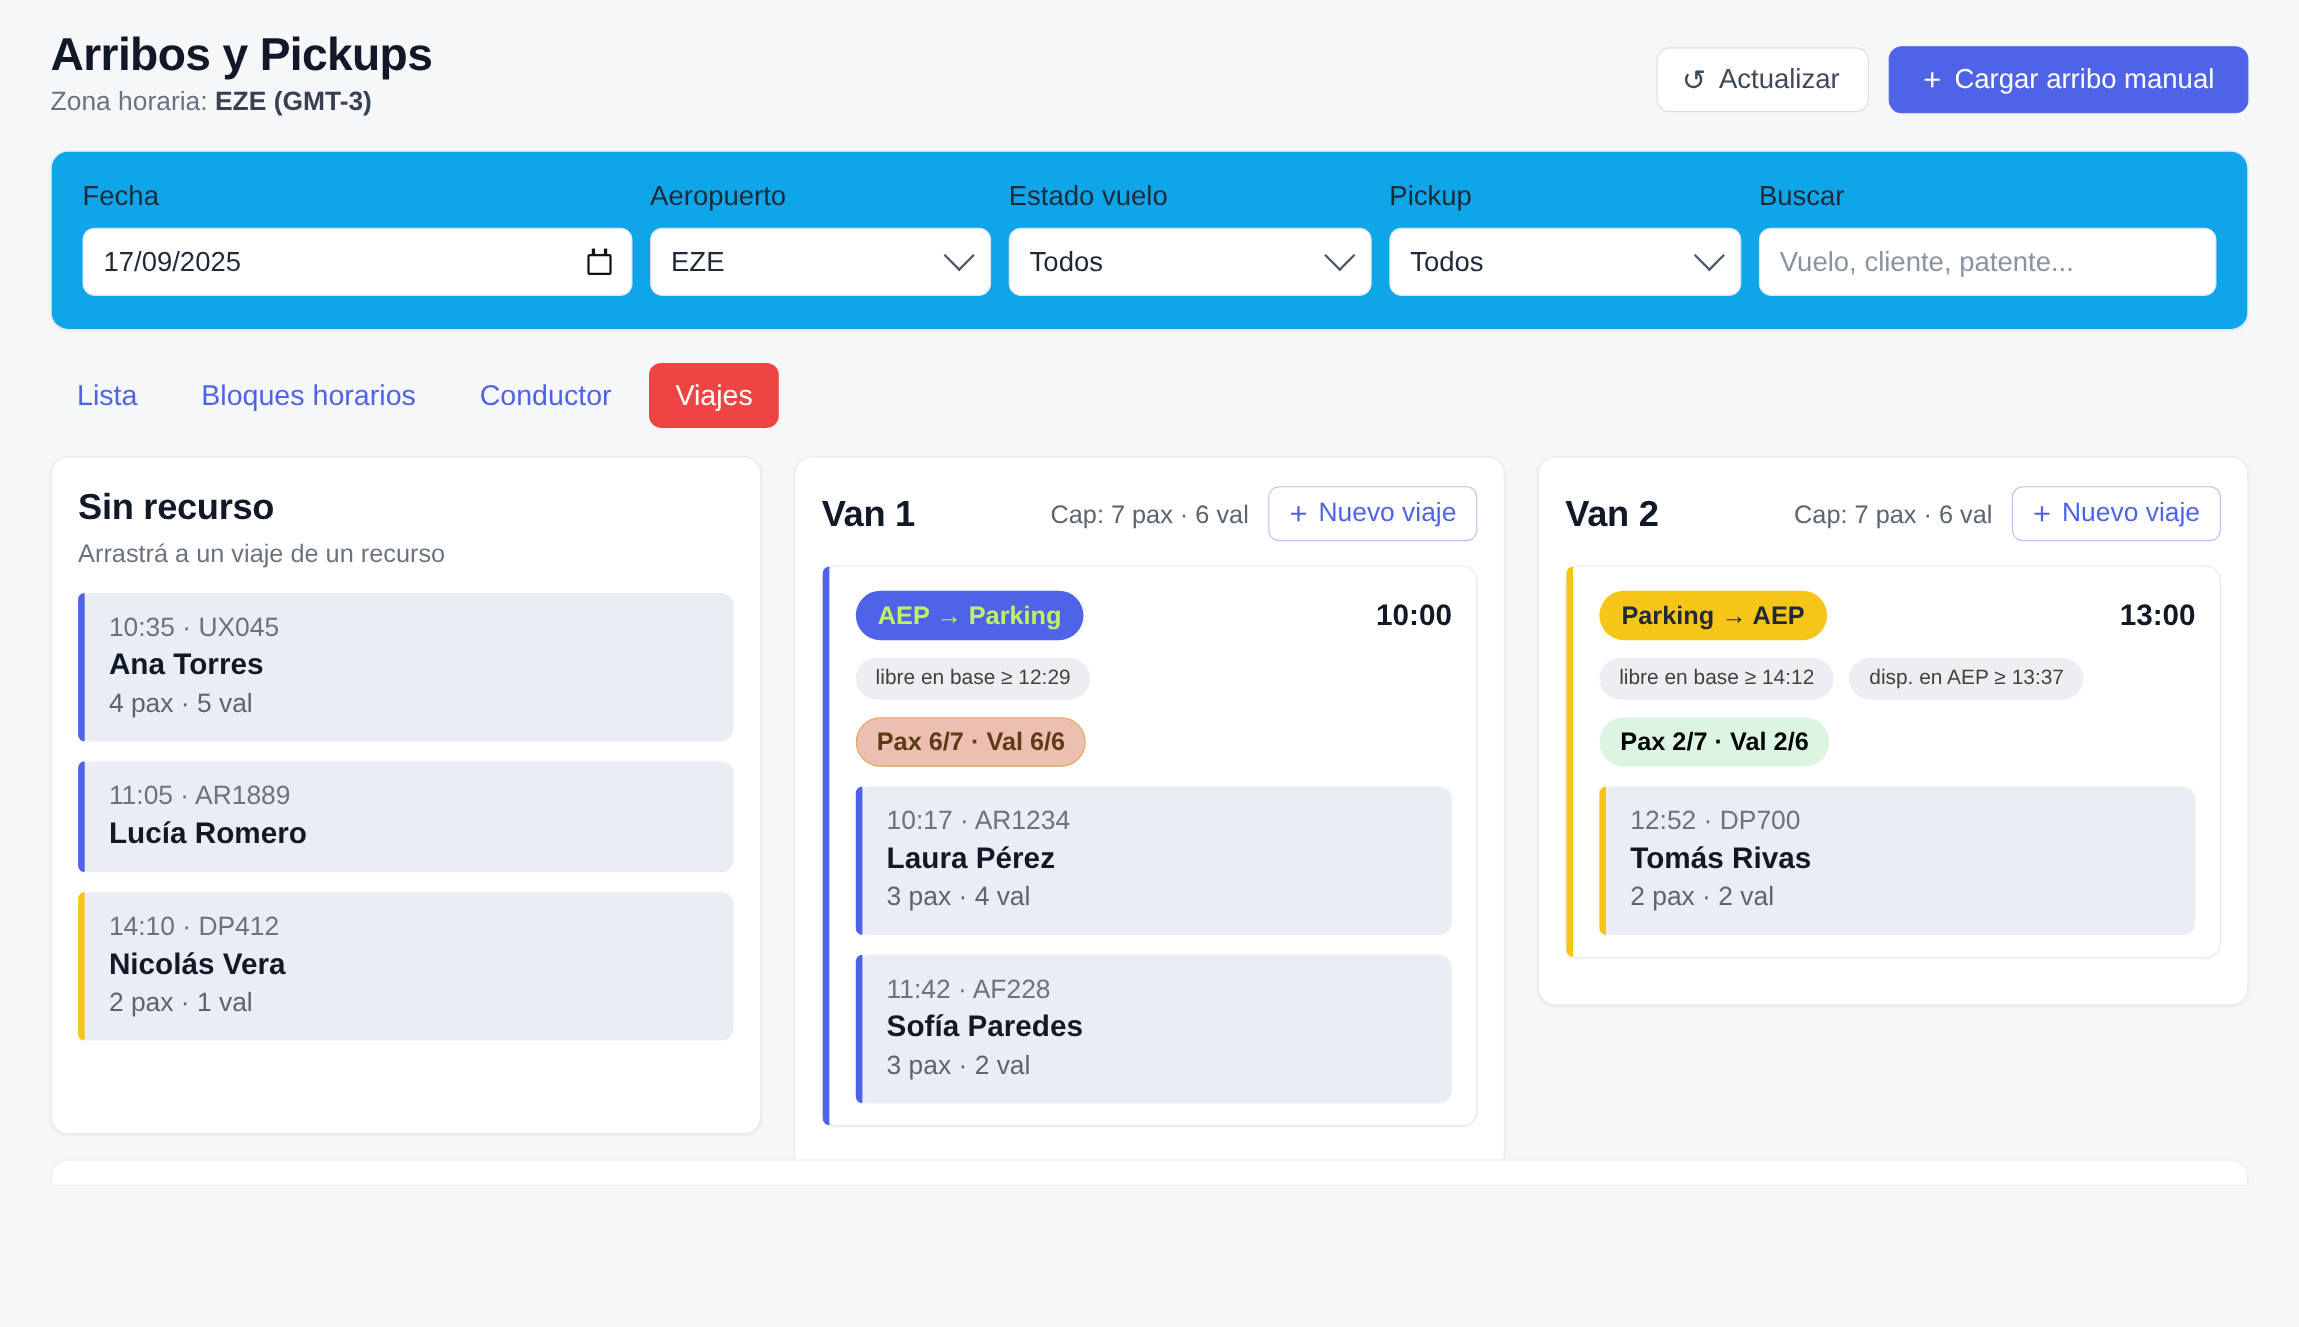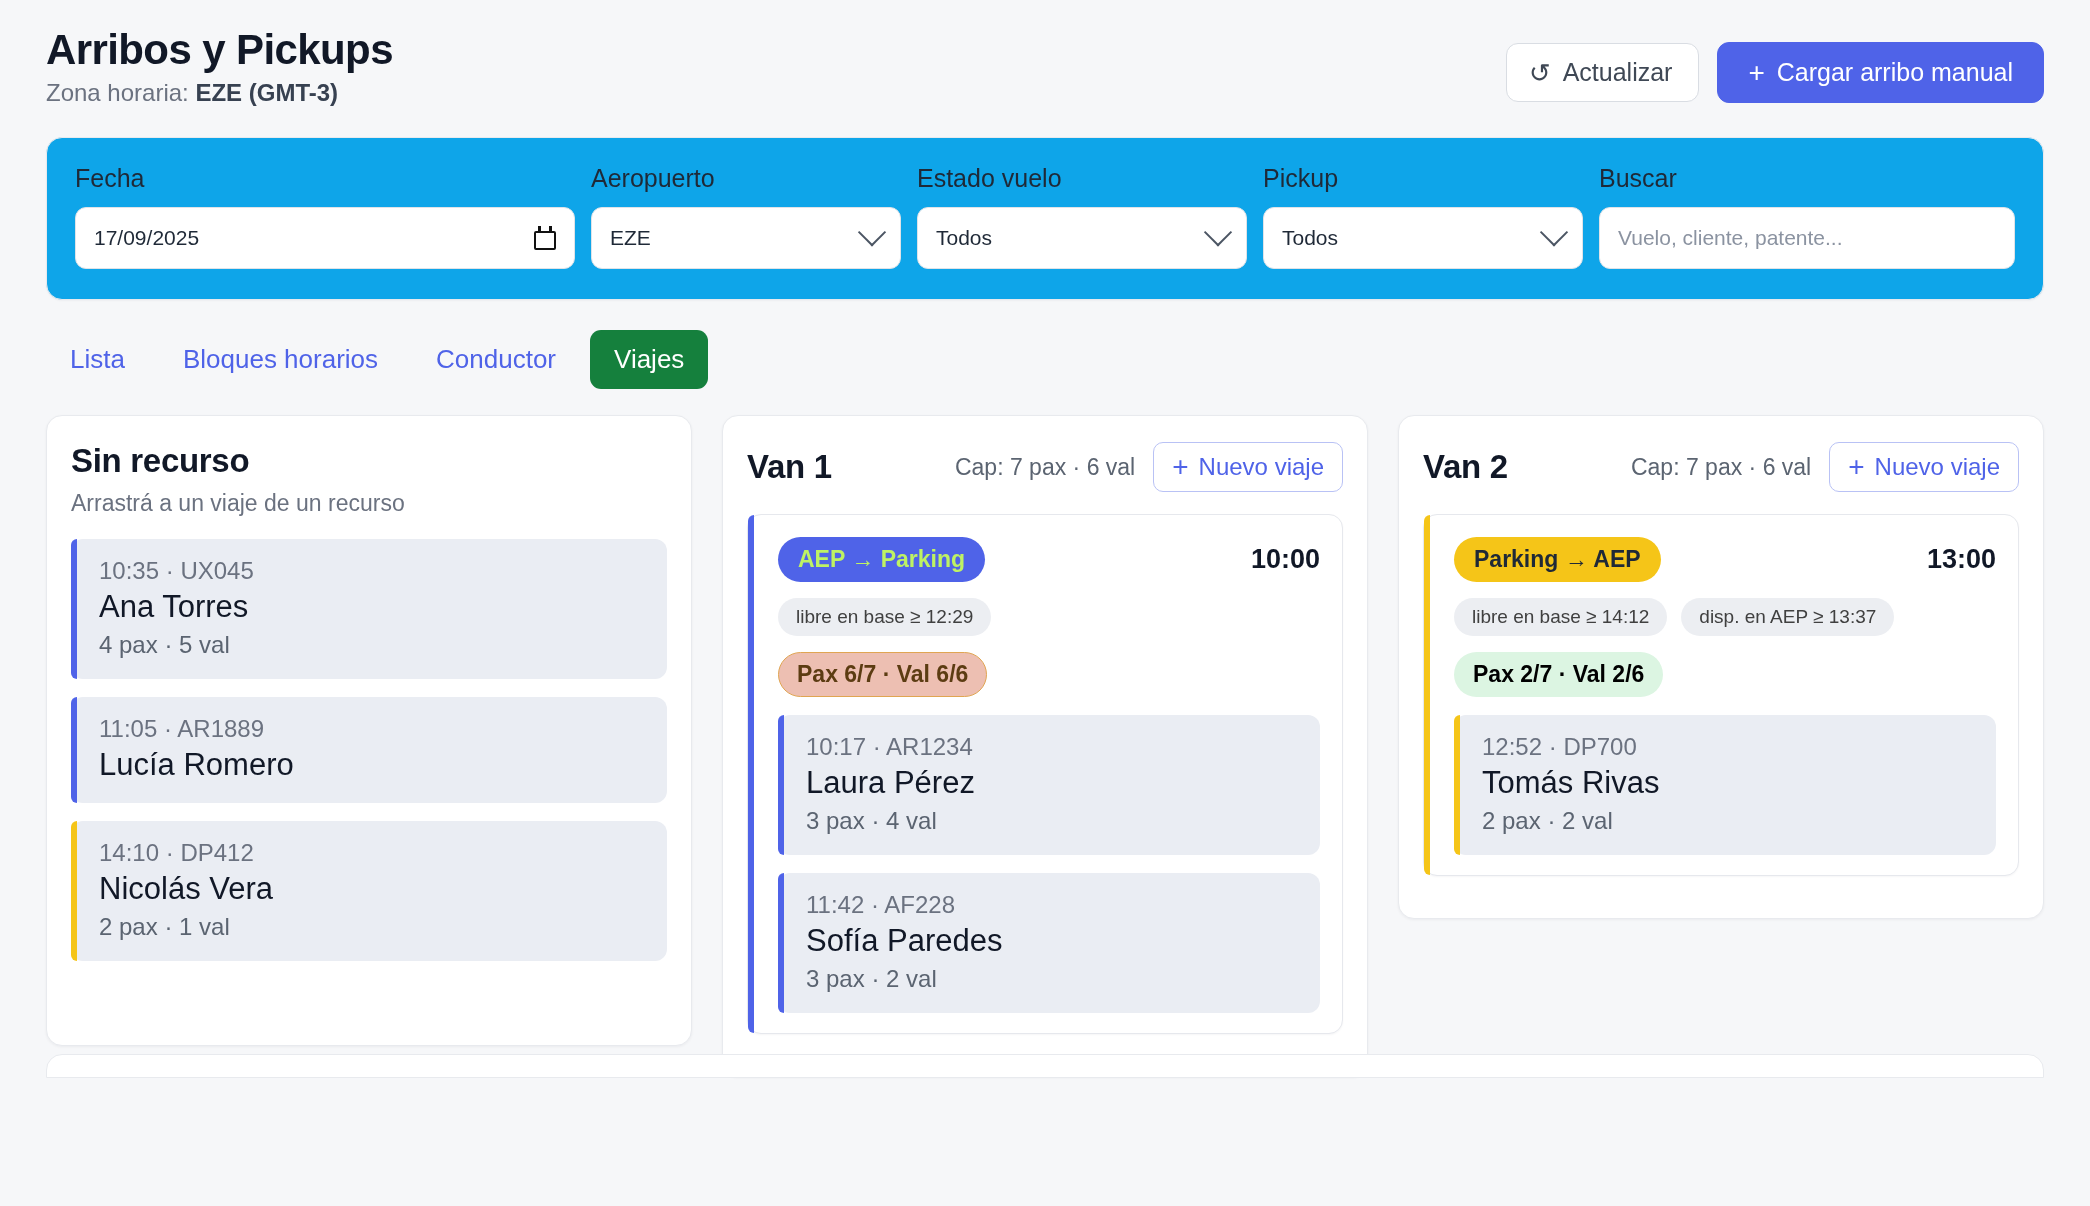--- a/index.html
+++ b/index.html
@@ -42,39 +42,39 @@
   }
   .f-col { display: flex; flex-direction: column; }
   .f-col.date { width: 500px; }
   .f-col.airport { width: 310px; }
   .f-col.state { width: 330px; }
   .f-col.pickup { width: 320px; }
   .f-col.search { flex: 1 1 auto; }
   .f-label { font-size: 25px; color: #1f2937; margin-bottom: 14px; }
   .f-field {
     height: 62px; border: 1px solid #dfe3e8; border-radius: 11px; background: #fff;
-    display: flex; align-items: center; padding: 0 18px; font-size: 21px; color: #1f2937;
+    display: flex; align-items: center; padding: 0 18px; font-size: 25px; color: #1f2937;
     position: relative; cursor: pointer;
   }
   .f-field.input-like { cursor: text; }
   .f-field .placeholder { color: #8b93a1; text-align: right; }
   .cal-ico { margin-left: auto; width: 22px; height: 24px; position: relative; }
   .cal-ico .body { position: absolute; left:0; top:5px; width: 22px; height: 19px; border: 2.5px solid #111; border-radius: 2px; background:#fff;}
   .cal-ico .t1, .cal-ico .t2 { position: absolute; top: 0; width: 3px; height: 6px; background: #111; }
   .cal-ico .t1 { left: 4px; } .cal-ico .t2 { right: 4px; }
   .chev { margin-left: auto; width: 20px; height: 20px; border-right: 2.5px solid #4b5563; border-bottom: 2.5px solid #4b5563; transform: rotate(45deg) translate(-4px,-4px); }
 
   
   .tabs { display: flex; align-items: center; gap: 10px; margin-top: 30px; }
   .tab {
     font-size: 26px; color: #4f63e8; padding: 14px 24px; border-radius: 11px;
     cursor: pointer; background: transparent; border: none; white-space: nowrap;
     font-family: "Liberation Sans", sans-serif;
   }
-  .tab.active { background: #15803d; color: #fff; }
+  .tab.active { background: #ef4444; color: #fff; }
 
   
   .board { display: flex; gap: 30px; margin-top: 26px; align-items: flex-start; }
   .col {
     background: #fff; border: 1px solid #e8eaee; border-radius: 16px;
     box-shadow: 0 1px 3px rgba(16,24,40,.05);
     flex: 1 1 0; min-width: 0; padding: 26px 24px 24px 24px;
   }
   .col-head { display: flex; align-items: center; gap: 18px; }
   .col-title { font-size: 33px; font-weight: 700; color: #111827; letter-spacing: -0.3px; }
@@ -95,21 +95,21 @@
     position: relative; background: #eaedf3; border-radius: 12px;
     padding: 18px 22px 20px 28px; margin-bottom: 18px; cursor: grab;
   }
   .arrival::before {
     content: ""; position: absolute; left: 0; top: 0; bottom: 0; width: 6px;
     border-radius: 12px 0 0 12px;
   }
   .arrival.blue::before { background: #4f63e8; }
   .arrival.yellow::before { background: #f5c518; }
   .a-meta { font-size: 24px; color: #6b7280; }
-  .a-name { font-size: 31px; font-weight: 400; color: #111827; margin-top: 4px; }
+  .a-name { font-size: 27px; font-weight: 700; color: #111827; margin-top: 4px; }
   .a-counts { font-size: 24px; color: #5b6471; margin-top: 6px; }
 
   
   .trip {
     position: relative; background: #fff; border: 1px solid #e6e8ed; border-radius: 14px;
     padding: 22px 22px 20px 30px; margin-bottom: 18px;
     box-shadow: 0 1px 2px rgba(16,24,40,.04);
   }
   .trip::before { content:""; position:absolute; left:0; top:0; bottom:0; width:6px; border-radius: 14px 0 0 14px; }
   .trip.blue::before { background: #4f63e8; }

